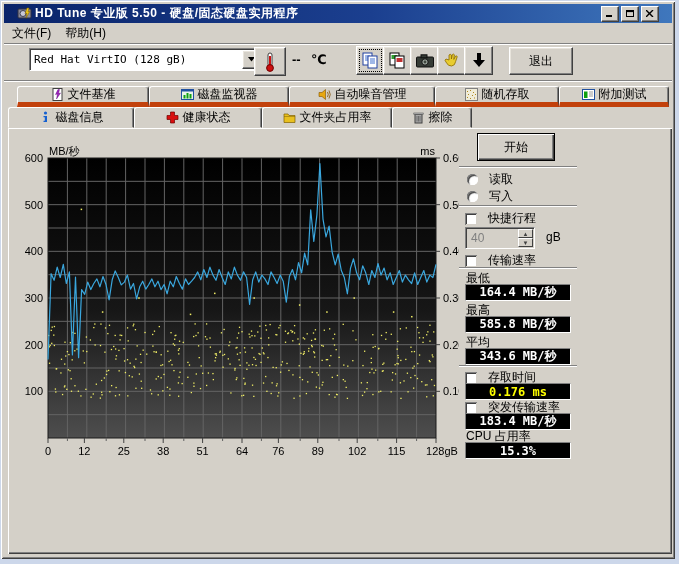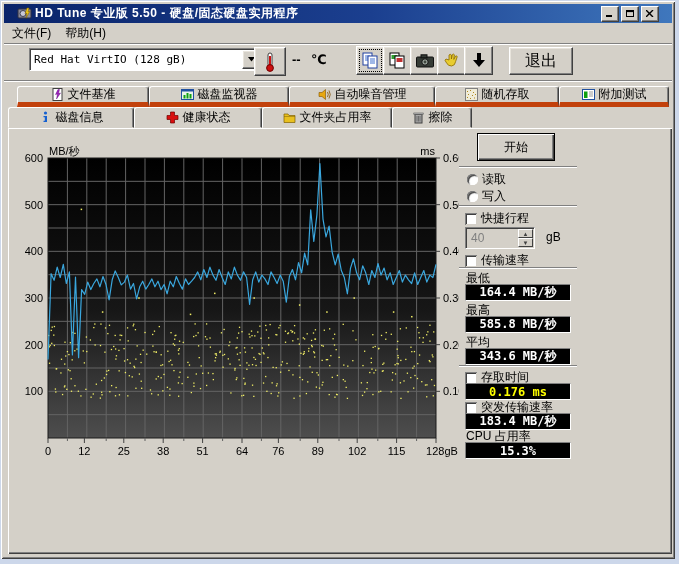--- a/index.html
+++ b/index.html
@@ -43,21 +43,21 @@
     border:1px solid;border-color:#808080 #ffffff #ffffff #808080;
     box-shadow:inset 1px 1px 0 #404040;
     display:flex;align-items:center;margin-left:28px;
   }
   .combobox .cb-text{flex:1;padding:0 4px;font-family:"DejaVu Sans Mono","Liberation Mono",monospace;font-size:11px;white-space:nowrap;overflow:hidden;}
   .cb-btn{width:17px;height:17px;margin-right:1px;display:flex;align-items:center;justify-content:center;font-size:8px;}
   .toolbtn{position:absolute;display:flex;align-items:center;justify-content:center;cursor:default;}
   .focus-dotted{outline:1px dotted #000;outline-offset:-4px;}
   .temp-text{position:absolute;left:291px;top:51px;font-weight:bold;font-size:13px;}
   .temp-unit{position:absolute;left:310px;top:51px;font-weight:bold;font-size:13px;}
-  .exit-btn{position:absolute;left:508px;top:46px;width:62px;height:26px;font-size:16px;display:flex;align-items:center;justify-content:center;}
+  .exit-btn{position:absolute;left:508px;top:46px;width:62px;height:26px;font-size:12px;display:flex;align-items:center;justify-content:center;}
   
   .tabrow{position:absolute;display:flex;}
   .tab{
     height:21px;display:flex;align-items:center;justify-content:center;gap:4px;
     background:#d4d0c8;border:1px solid;border-color:#ffffff #404040 #d4d0c8 #ffffff;
     border-radius:3px 3px 0 0;box-shadow:inset -1px 0 0 #808080;
     font-size:12px;white-space:nowrap;box-sizing:border-box;
   }
   .tabrow-back{top:85px;left:16px;}
   .tabrow-back .tab{border-bottom:5px solid #c2410c;}
@@ -71,21 +71,21 @@
   }
   #chart{position:absolute;left:1px;top:17px;}
   
   .start-btn{
     position:absolute;left:469px;top:5px;width:76px;height:26px;
     border:1px solid #000;display:flex;align-items:center;justify-content:center;font-size:12px;
     background:#d4d0c8;
     box-shadow:inset 1px 1px 0 #ffffff, inset -1px -1px 0 #404040, inset -2px -2px 0 #808080;
   }
   .sep{position:absolute;left:451px;width:118px;height:0;border-top:1px solid #808080;border-bottom:1px solid #fff;}
-  .ctl-row{position:absolute;display:flex;align-items:center;gap:4px;font-size:12px;}
+  .ctl-row{position:absolute;display:flex;align-items:center;gap:11px;font-size:12px;}
   .radio{width:11px;height:11px;border-radius:50%;background:#fff;
     box-shadow:inset 1px 1px 0 #808080, inset -1px -1px 0 #fff, inset 2px 2px 1px #404040;
     display:flex;align-items:center;justify-content:center;}
   .checkbox{width:12px;height:12px;background:#fff;
     box-shadow:inset 1px 1px 0 #808080, inset -1px -1px 0 #d4d0c8, inset 2px 2px 0 #404040;
     display:flex;align-items:center;justify-content:center;}
   .spinbox{
     position:absolute;left:457px;top:99px;width:68px;height:20px;background:#d4d0c8;
     border:1px solid;border-color:#808080 #ffffff #ffffff #808080;box-shadow:inset 1px 1px 0 #404040;
     display:flex;align-items:stretch;

